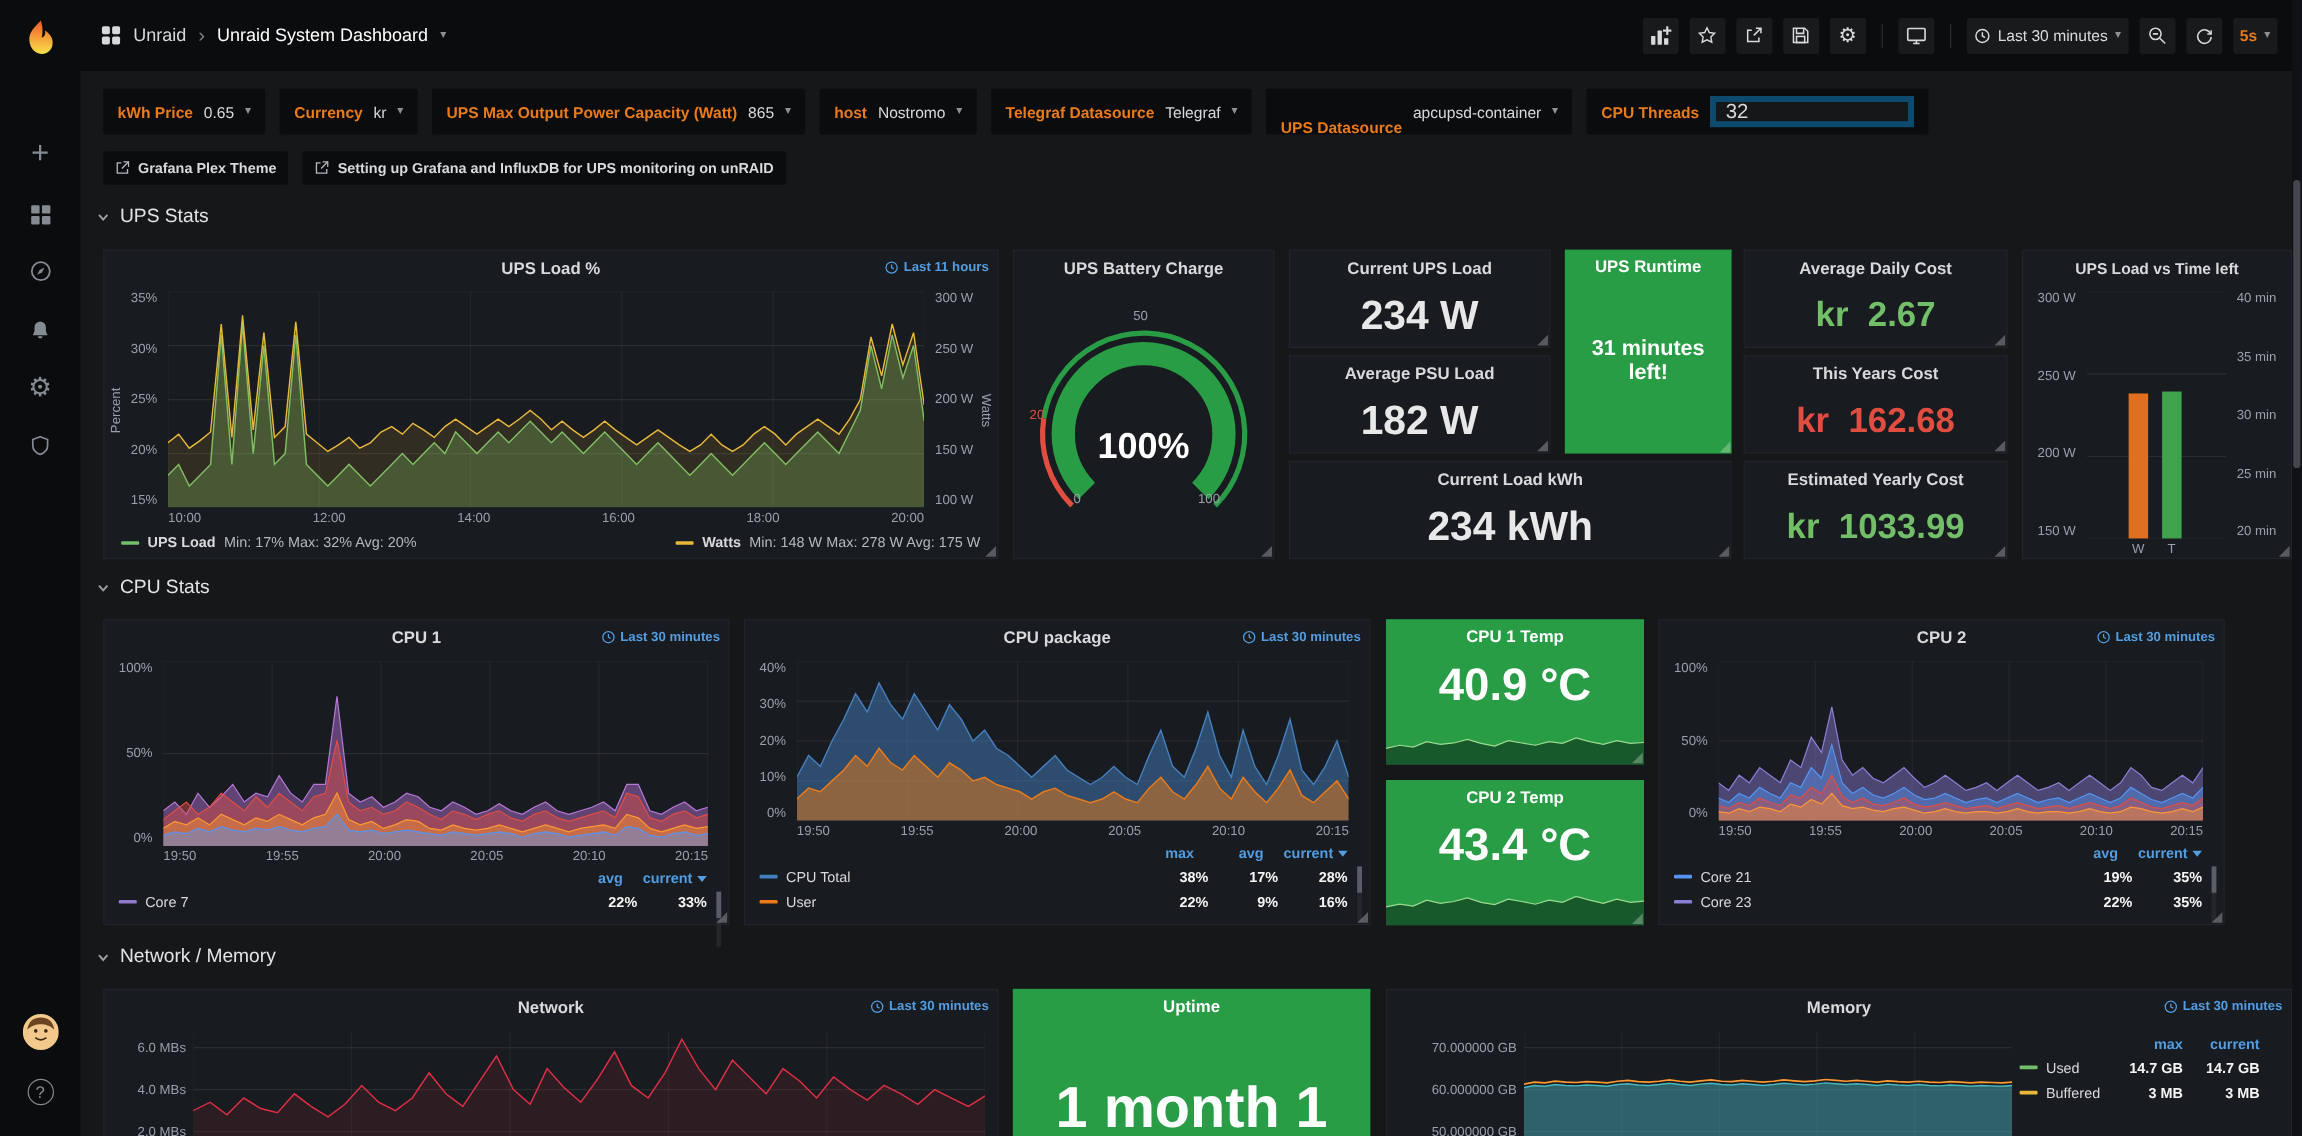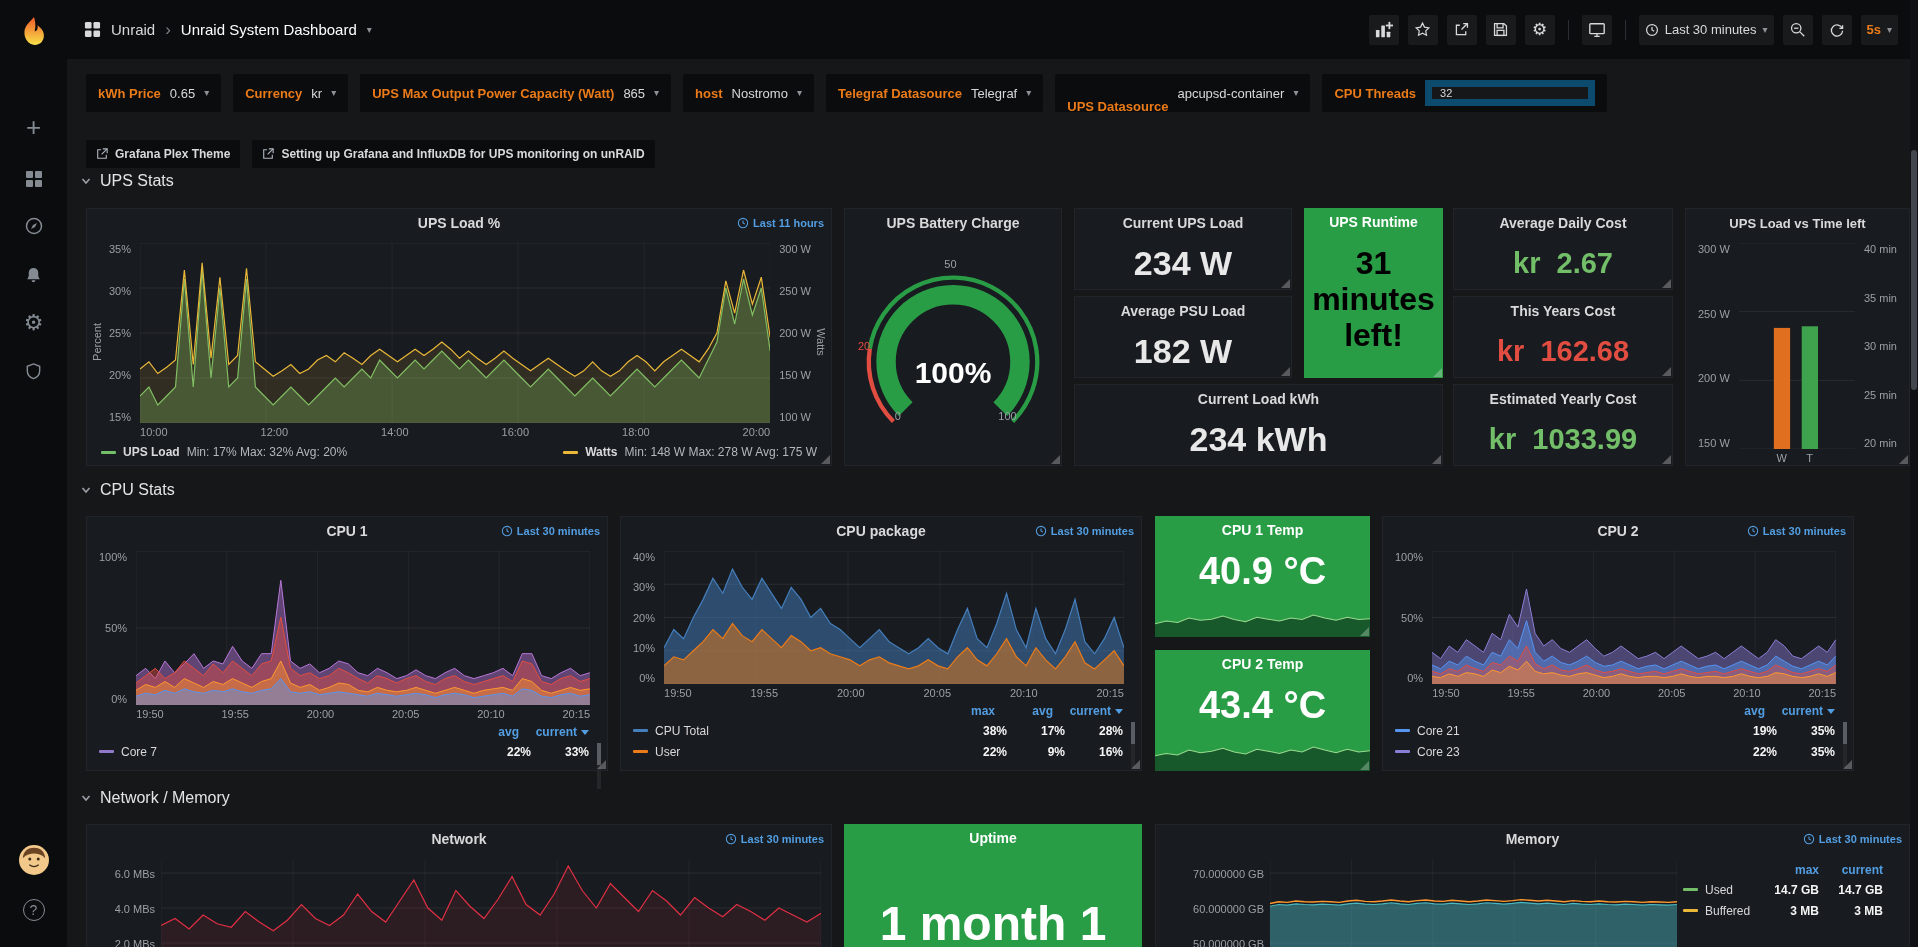--- a/index.html
+++ b/index.html
@@ -19,22 +19,22 @@
 .nav-btn{height:30px;min-width:30px;padding:0 6px;background:rgba(255,255,255,0.06);border-radius:2px;display:flex;align-items:center;justify-content:center;gap:6px;cursor:pointer}
 .nav-sep{width:1px;height:20px;background:#2a2d31;margin:0 4px}
 .nav-btn .glyph{font-size:17px;color:#d8d9da;line-height:1}
 .time-label{font-size:13px;color:#d8d9da}
 .interval-label{font-size:13px;font-weight:700}
 
 .vars-row{position:absolute;left:86px;top:74px;display:flex;gap:12px;z-index:2}
 .chip{height:38px;background:#0b0c0e;border-radius:2px;display:flex;align-items:center;gap:9px;padding:0 12px;cursor:pointer}
 .chip-label{font-size:13px;font-weight:700}
 .chip-value{font-size:13px;color:#d8d9da}
-.chip input{background:#161719;border:7px solid #0c4a6e;color:#d8d9da;font-size:11px;height:26px;width:170px;padding:0 8px;font-family:"Liberation Sans",sans-serif}
-.links-row{position:absolute;left:86px;top:140px;display:flex;gap:12px;z-index:2}
+.chip input{background:#161719;border:5px solid #0c4a6e;color:#d8d9da;font-size:17px;height:26px;width:170px;padding:0 8px;font-family:"Liberation Sans",sans-serif}
+.links-row{position:absolute;left:86px;top:126px;display:flex;gap:12px;z-index:2}
 .link-chip{height:28px;background:#0b0c0e;border-radius:2px;display:flex;align-items:center;gap:7px;padding:0 10px;cursor:pointer;font-size:12px;font-weight:700;color:#d8d9da}
 
 .section-head{position:absolute;left:80px;display:flex;align-items:center;gap:8px;font-size:16px;font-weight:400;color:#e3e4e6;cursor:pointer}
 
 .panel{position:absolute;background:#181b1f;border:1px solid #212428;display:flex;flex-direction:column}
 .panel-header{height:28px;flex:none;display:flex;align-items:center;justify-content:center;position:relative;cursor:pointer}
 .panel-title{font-size:14px;font-weight:700;color:#d8d9da}
 .time-badge{position:absolute;right:7px;top:8px;display:flex;align-items:center;gap:4px;font-size:11px;font-weight:700}
 .grip{position:absolute;right:1px;bottom:1px;width:0;height:0;border-bottom:9px solid rgba(255,255,255,0.28);border-left:9px solid transparent;cursor:nwse-resize}
 
@@ -63,21 +63,21 @@
 .lt-v.wide,.lt-h.wide{width:64px}
 .flex1{flex:1}
 .sort-caret{width:0;height:0;border-left:4px solid transparent;border-right:4px solid transparent;border-top:5px solid #539ee2;display:inline-block;margin-left:4px}
 .mini-scroll{position:absolute;right:6px;top:22px;width:4px;height:46px;background:#24262a;cursor:pointer}
 .mini-scroll .thumb{width:4px;height:22px;background:#5a5e64}
 
 .stat-value{flex:1;display:flex;align-items:center;justify-content:center;font-size:34px;font-weight:700;color:#e8e8e8;white-space:pre}
 .stat-value.cost{font-size:29px}
 .panel.greenbg{border:none}
 .panel.greenbg .panel-title{color:#ffffff}
-.runtime-value{flex:1;display:flex;align-items:center;justify-content:center;text-align:center;font-size:32px;line-height:1.12;font-weight:700;color:#000000;padding:0 8px 14px}
+.runtime-value{flex:1;display:flex;align-items:center;justify-content:center;text-align:center;font-size:18px;line-height:1.12;font-weight:700;color:#ffffff;padding:0 8px 14px}
 .temp-value{position:absolute;left:0;right:0;top:34px;text-align:center;font-size:38px;font-weight:700;color:#fff}
 .spark{position:absolute;left:0;right:0;bottom:0;height:38px}
 .spark svg{width:100%;height:100%;display:block}
 .uptime-value{margin-top:44px;text-align:center;font-size:48px;font-weight:700;color:#fff}
 
 .gauge-wrap{flex:1;position:relative}
 .gauge-wrap svg{position:absolute;inset:0;width:100%;height:100%}
 .glabel{position:absolute;font-size:11px;color:#9aa0a6}
 .g0{left:23%;top:76%}
 .g20{left:6%;top:45%}

